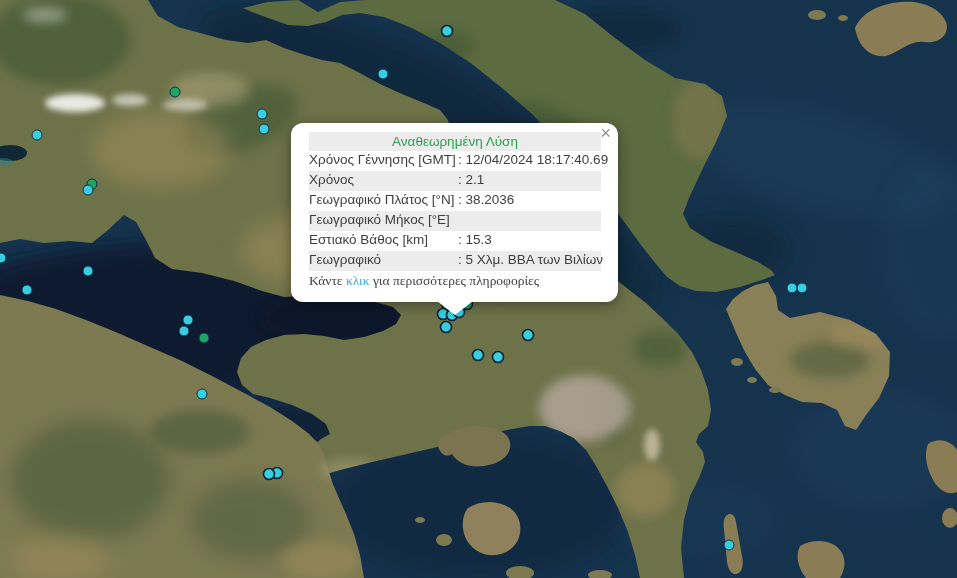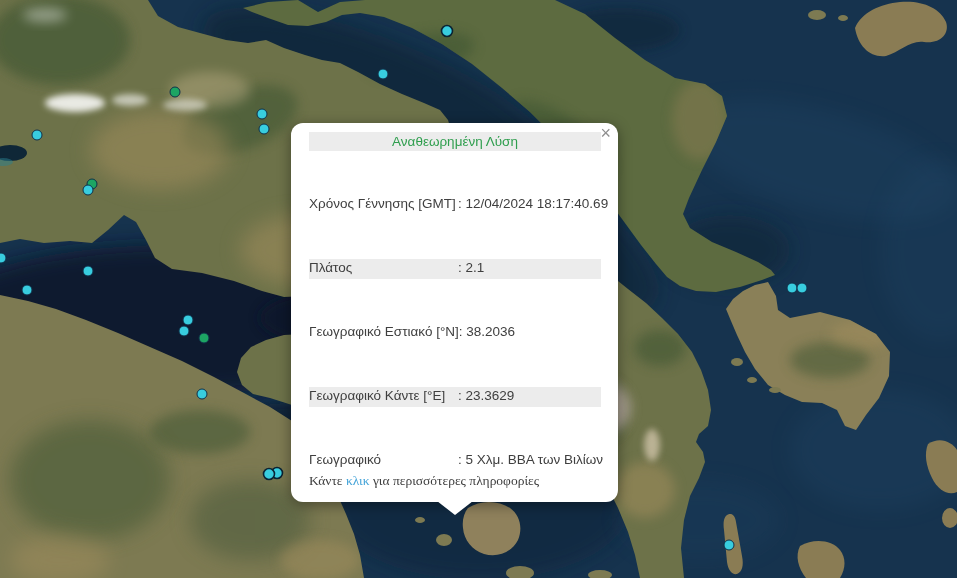--- a/index.html
+++ b/index.html
@@ -7,21 +7,21 @@
          font-family:"Liberation Sans",sans-serif;cursor:grab;}
   .stage svg.map{position:absolute;left:0;top:0;width:957px;height:578px;display:block;}
 
   
   .popup{position:absolute;left:291px;top:123px;width:327px;background:#ffffff;
          border-radius:12px;box-shadow:0 3px 14px rgba(0,0,0,.4);
          font-size:13.5px;color:#3f3f3f;cursor:default;}
   .popup-inner{padding:9px 17px 12px 18px;}
   .ptitle{height:19px;line-height:19px;background:#ececec;text-align:center;
           color:#2f9e4e;}
-  .prow{display:flex;height:20px;line-height:18.5px;white-space:nowrap;margin-top:44px;}
+  .prow{display:flex;height:20px;line-height:18.5px;white-space:nowrap;}
   #popup-rows .prow:nth-child(even){background:#ececec;}
   .plabel{flex:0 0 149px;}
   .pvalue{flex:1;}
   .pfooter{height:19px;line-height:19px;font-family:Liberation Serif, serif;}
   .pfooter a{color:#46a5d9;text-decoration:none;cursor:pointer;}
   .pclose{position:absolute;top:1px;right:7px;font-size:18px;line-height:18px;
           color:#8f8f8f;cursor:pointer;font-weight:400;}
   .ptail{position:absolute;left:146px;bottom:-13px;width:0;height:0;
          border-left:18px solid transparent;border-right:18px solid transparent;
          border-top:14px solid #ffffff;}
@@ -180,30 +180,33 @@
 
   <div class="popup">
     <div class="popup-inner">
       <div class="ptitle">Αναθεωρημένη Λύση</div>
       <div id="popup-rows">
           <div class="prow">
             <span class="plabel">Χρόνος Γέννησης [GMT]</span>
             <span class="pvalue">: 12/04/2024 18:17:40.69</span>
           </div>
           <div class="prow">
-            <span class="plabel">Πλάτος</span>
+            <span class="plabel">Χρόνος</span>
             <span class="pvalue">: 2.1</span>
           </div>
           <div class="prow">
-            <span class="plabel">Γεωγραφικό Εστιακό [°N]</span>
+            <span class="plabel">Γεωγραφικό Πλάτος [°N]</span>
             <span class="pvalue">: 38.2036</span>
           </div>
           <div class="prow">
-            <span class="plabel">Γεωγραφικό Κάντε [°E]</span>
-            <span class="pvalue">: 23.3629</span>
+            <span class="plabel">Γεωγραφικό Μήκος [°E]</span>
+          </div>
+          <div class="prow">
+            <span class="plabel">Εστιακό Βάθος [km]</span>
+            <span class="pvalue">: 15.3</span>
           </div>
           <div class="prow">
             <span class="plabel">Γεωγραφικό</span>
             <span class="pvalue">: 5 Χλμ. ΒΒΑ των Βιλίων</span>
           </div>
         </div>
       <div class="pfooter">
         <span>Κάντε </span><a>κλικ</a><span> για περισσότερες πληροφορίες</span>
       </div>
     </div>

